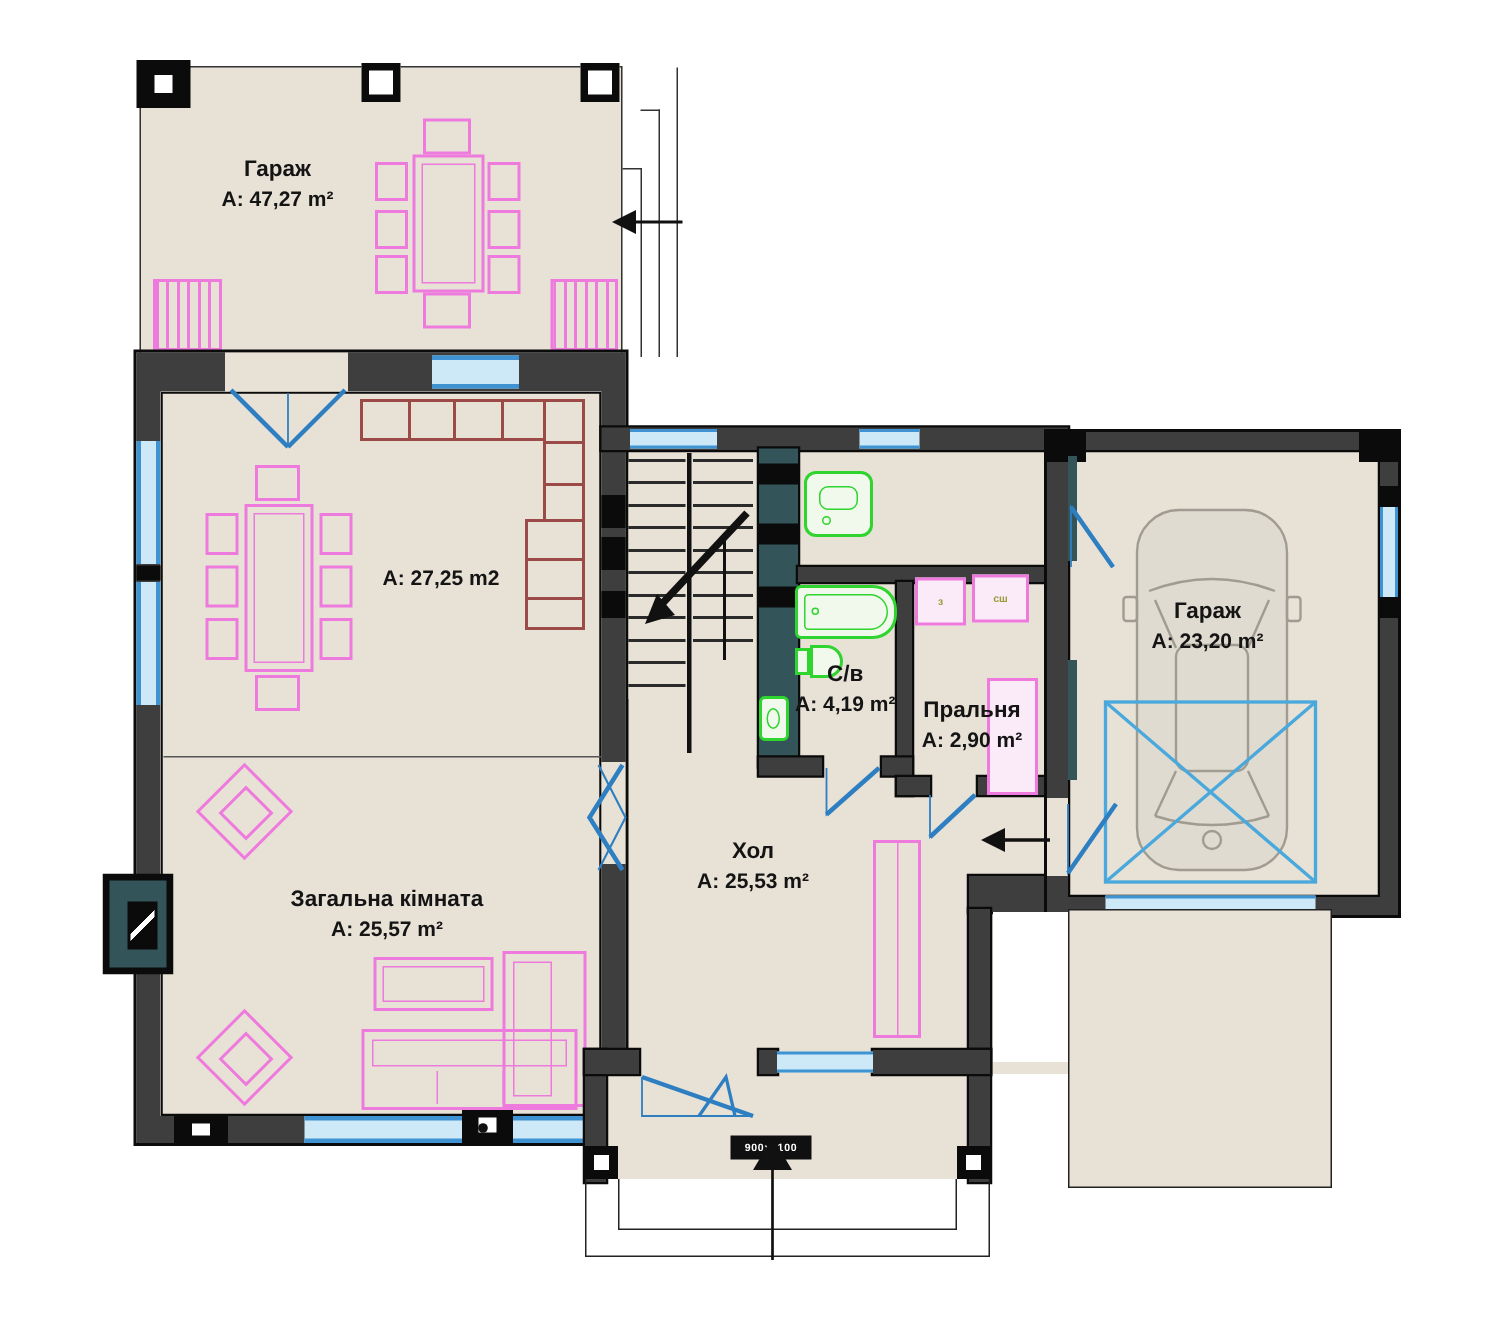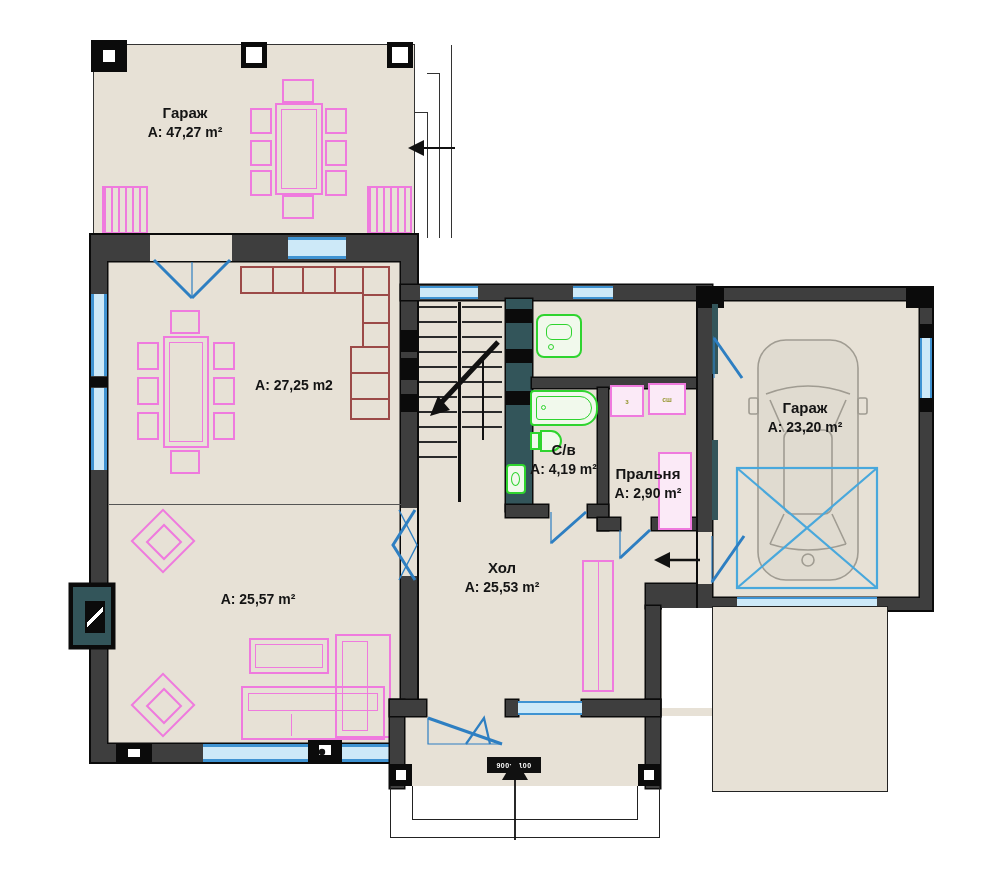--- a/index.html
+++ b/index.html
@@ -271,20 +271,21 @@
   </svg>
 
   <div class="abs lbl" style="left:105px;top:103px;width:160px;">
     <div class="nm">Гараж</div>
     <div class="ar">A: 47,27 m²</div>
   </div>
   <div class="abs lbl" style="left:194px;top:376px;width:200px;">
     <div class="ar">A: 27,25 m2</div>
   </div>
   <div class="abs lbl" style="left:153px;top:590px;width:210px;">
+    <div class="nm">Загальна кімната</div>
     <div class="ar">A: 25,57 m²</div>
   </div>
   <div class="abs lbl" style="left:516px;top:440px;width:95px;">
     <div class="nm">С/в</div>
     <div class="ar">A: 4,19 m²</div>
   </div>
   <div class="abs lbl" style="left:586px;top:420px;width:124px;margin-top:44px;">
     <div class="nm">Пральня</div>
     <div class="ar">A: 2,90 m²</div>
   </div>

